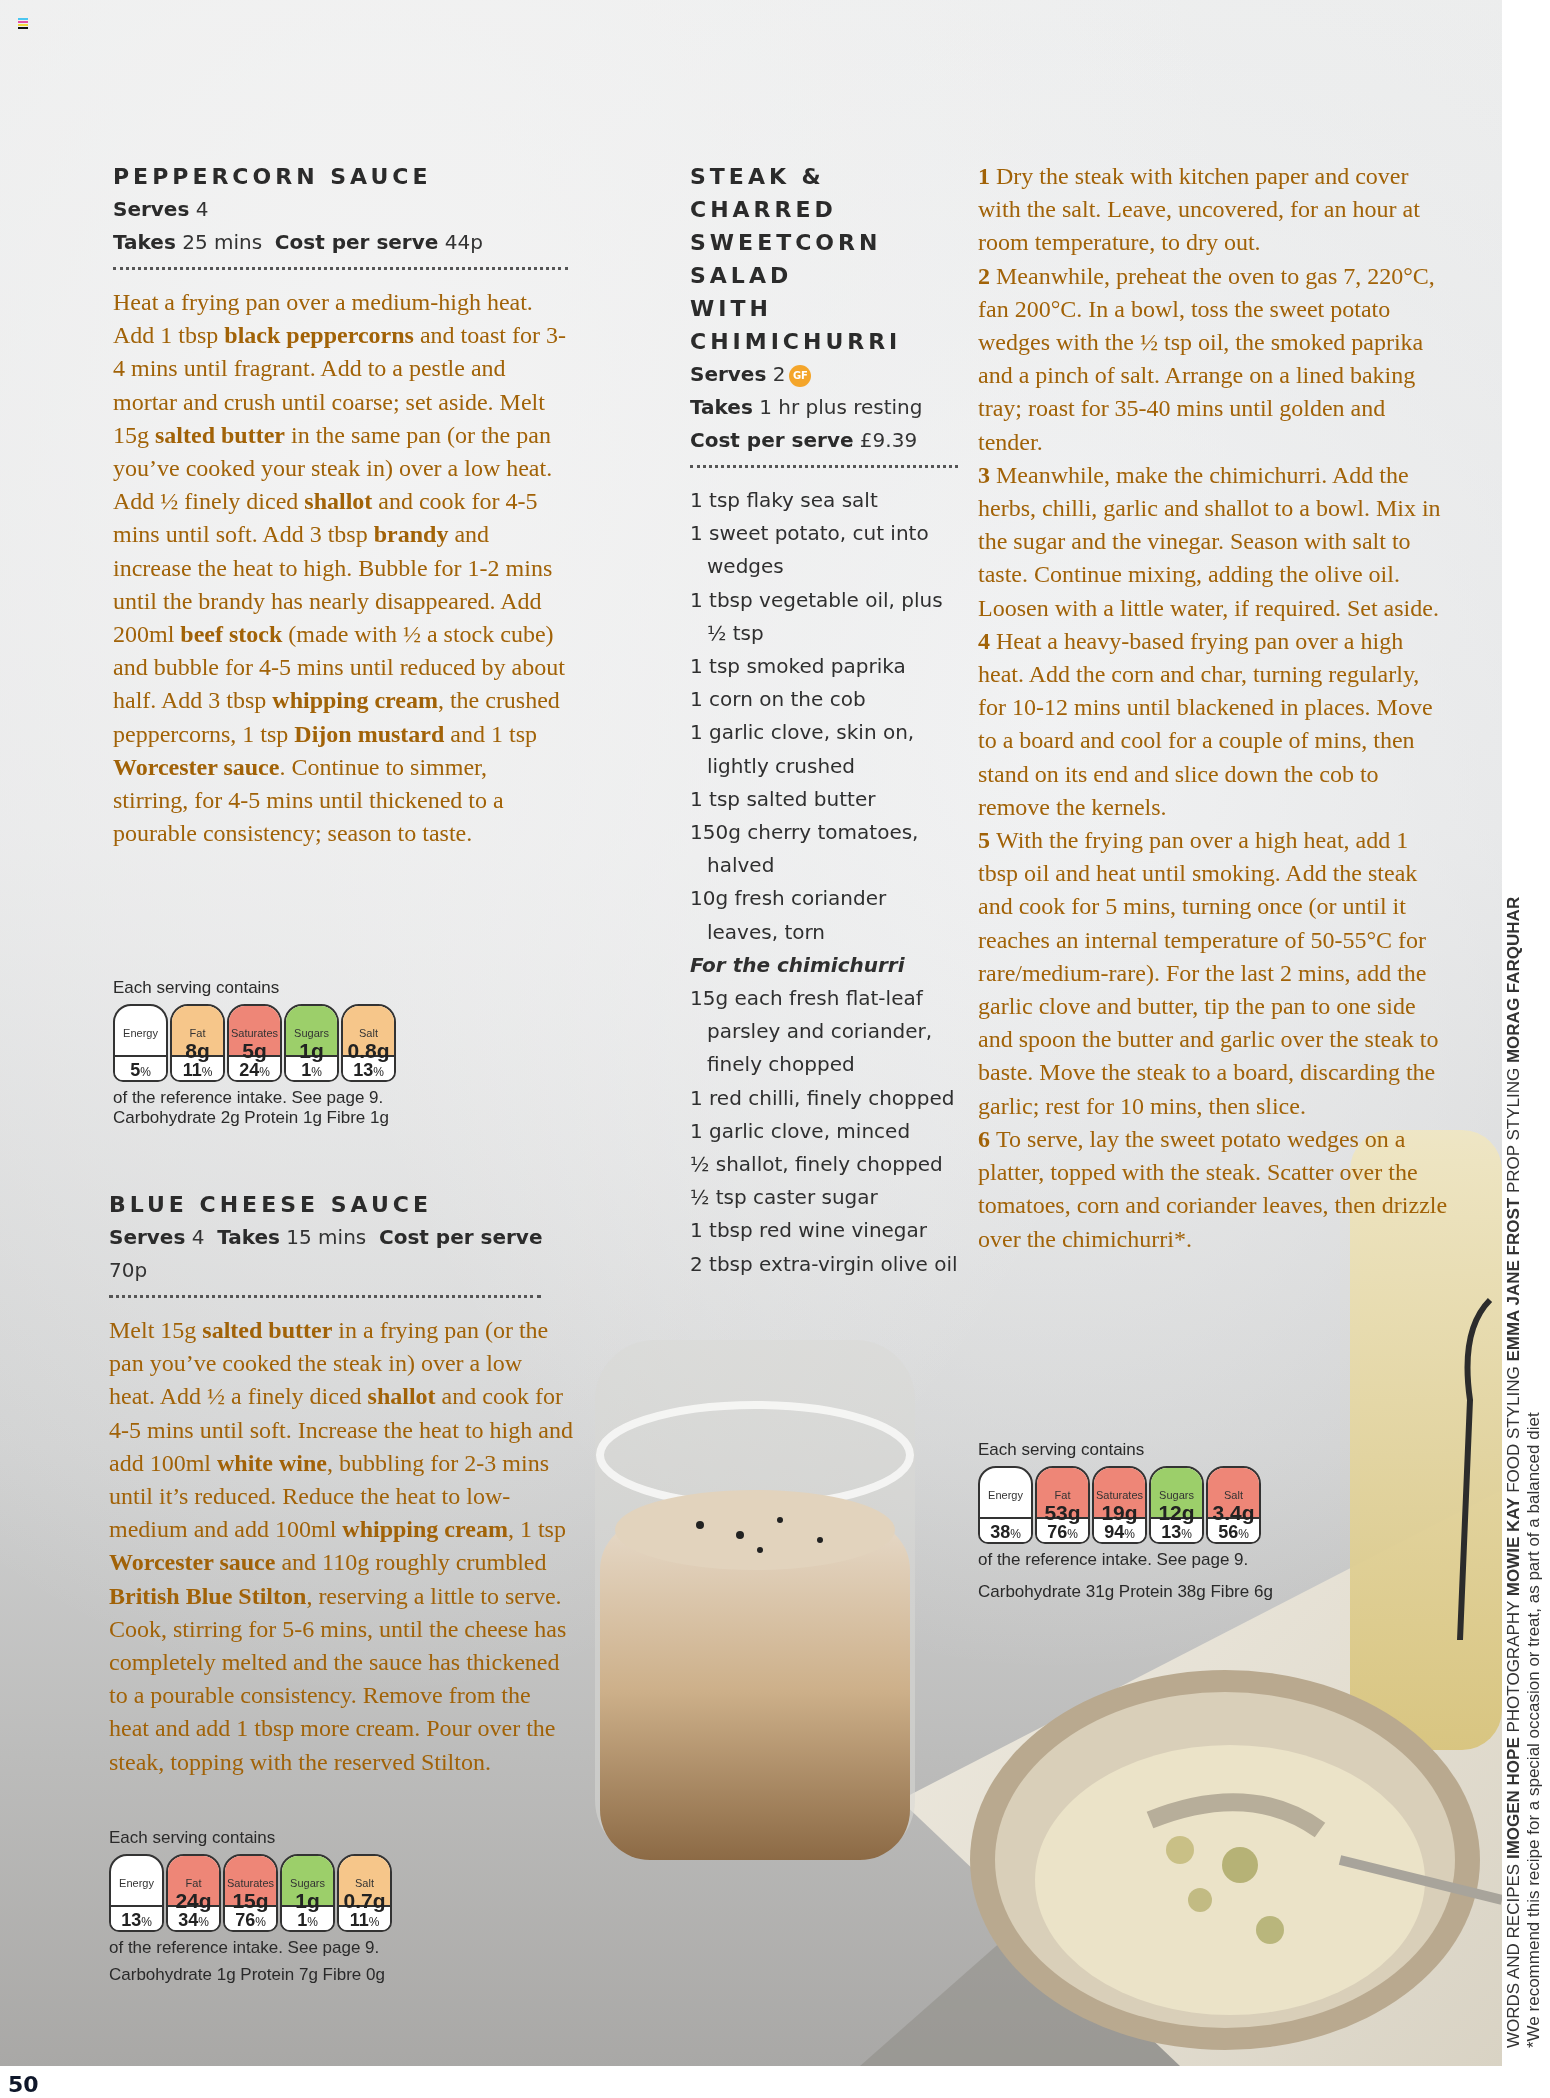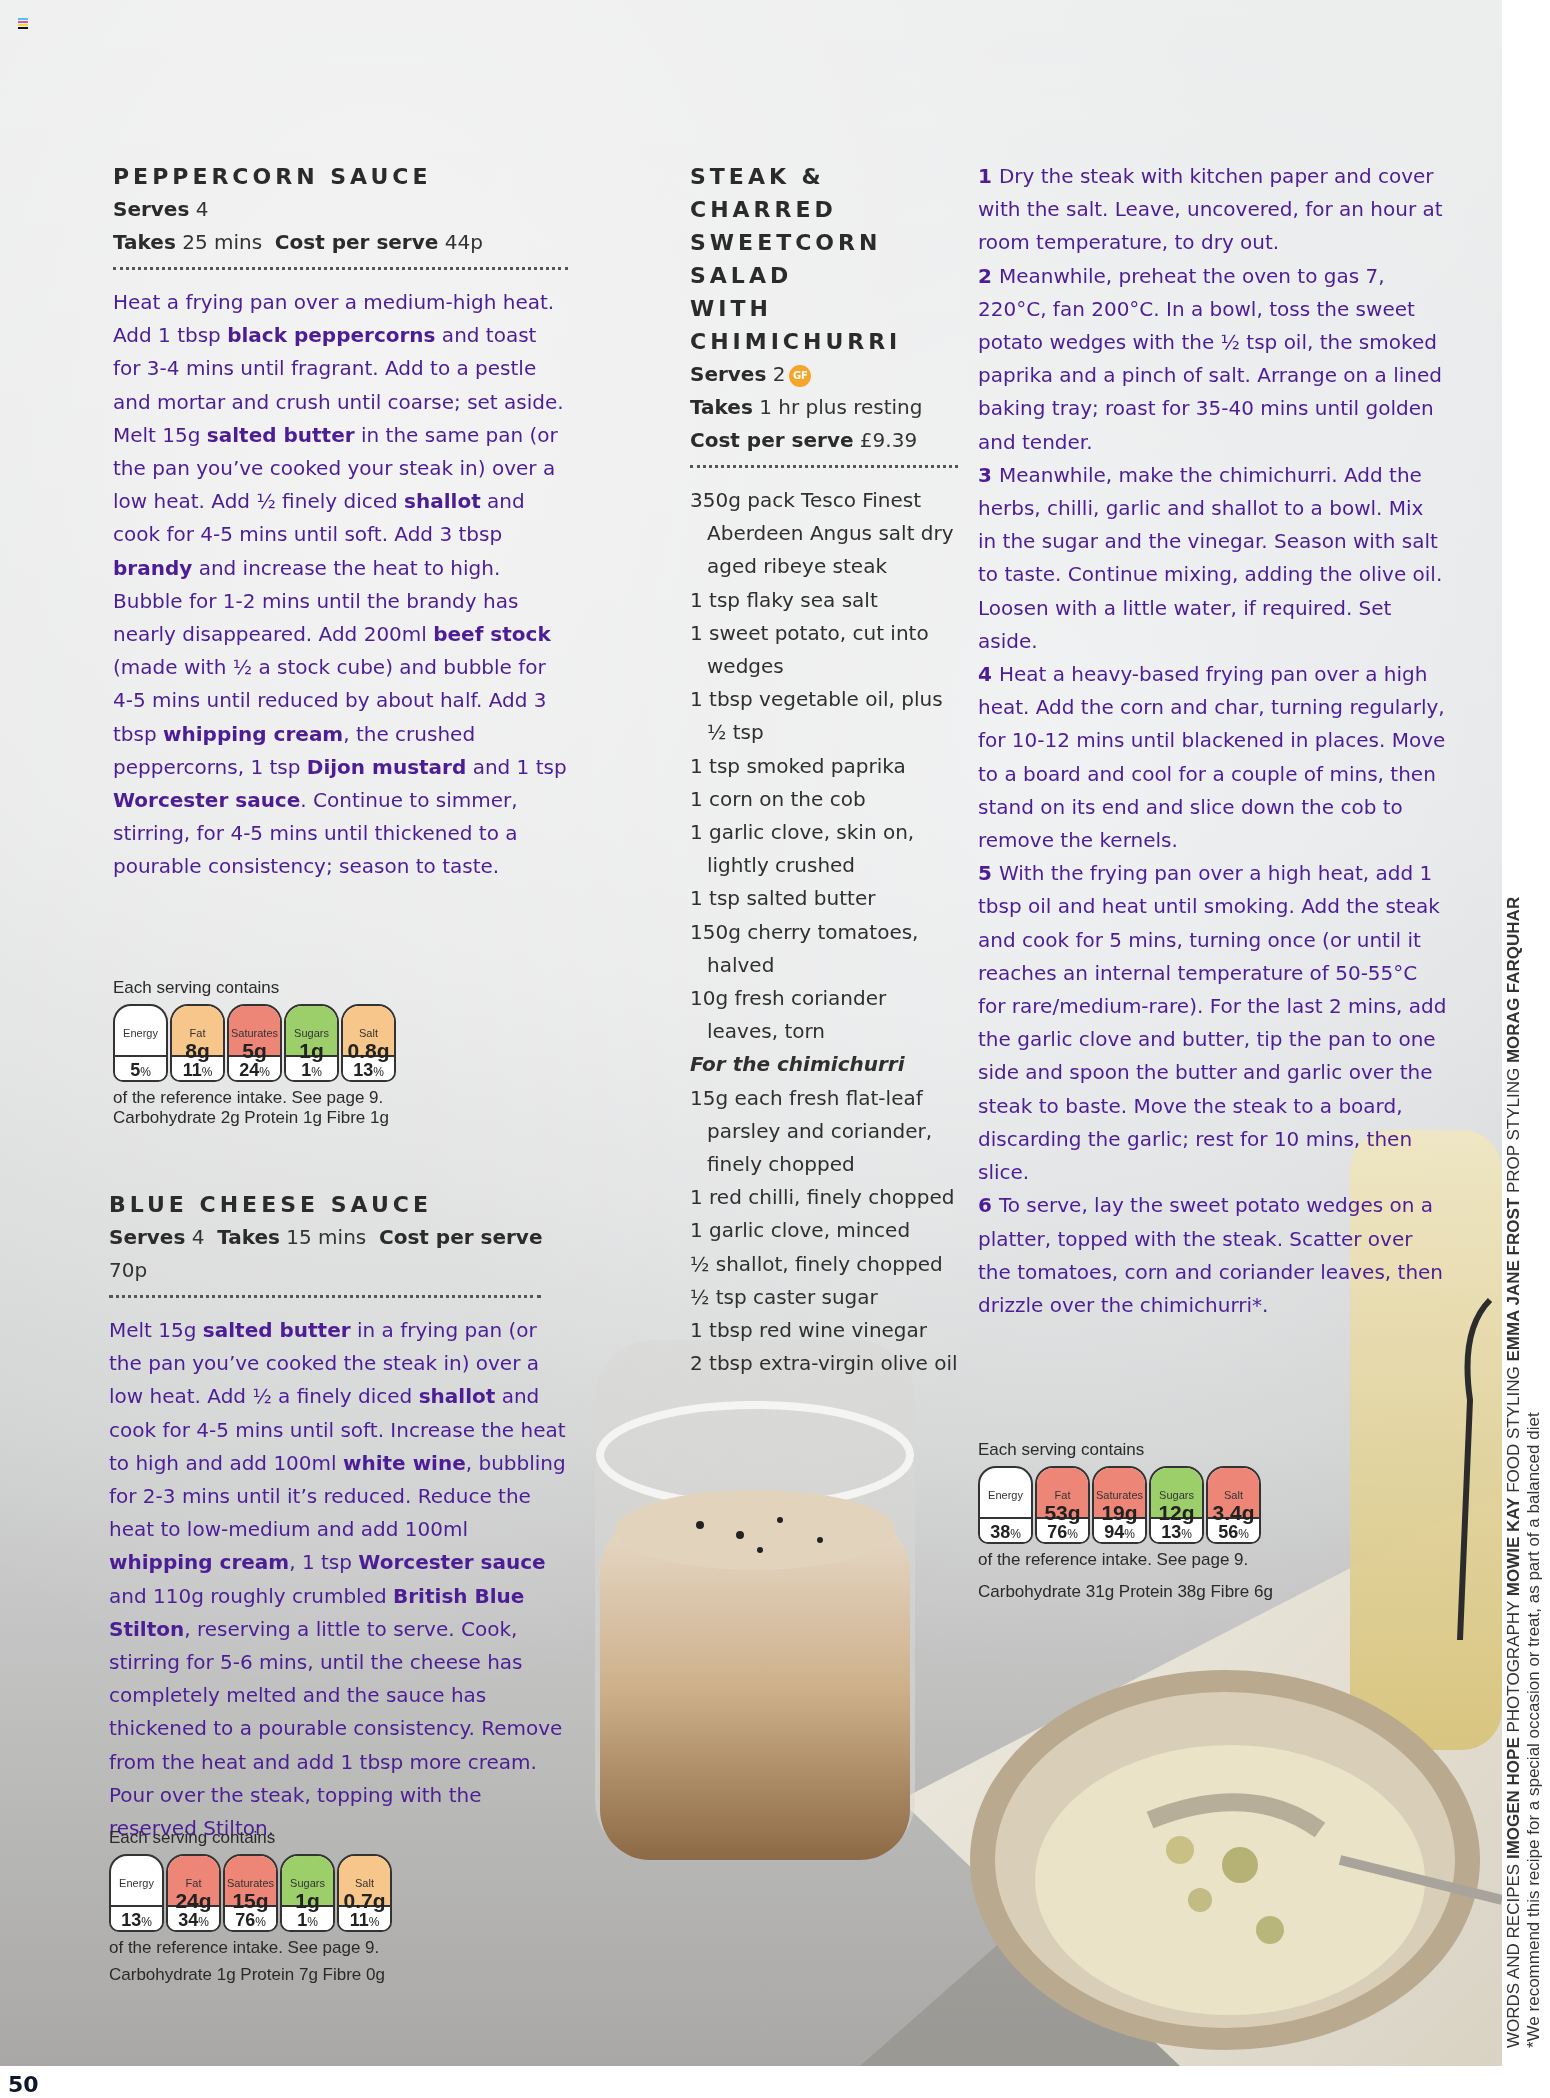--- a/index.html
+++ b/index.html
@@ -11,21 +11,21 @@
       linear-gradient(180deg,#eceded 0%,#e3e4e5 40%,#cfd0d0 70%,#a9a8a6 100%);}
   .photo{position:absolute;left:0;top:0;width:1502px;height:2066px;pointer-events:none;}
   .reg-mark{position:absolute;left:18px;top:18px;width:10px;height:9px;}
   .reg-mark span{display:block;height:2px;margin-bottom:1px;}
   .page-number{position:absolute;left:8px;top:2072px;font-size:22px;font-weight:bold;color:#0f172a;text-align:right;}
   .col{position:absolute;}
   .title{font-family:"DejaVu Sans",sans-serif;font-weight:bold;font-size:22px;letter-spacing:4px;line-height:33px;color:#2b2b2b;}
   .meta{font-size:20px;line-height:33px;color:#333;}
   .meta b{font-weight:bold;color:#2b2b2b;}
   .dots{border-bottom:3px dotted #555;height:0;margin:8px 0 16px 0;}
-  .body{font-size:20px;line-height:33.2px;color:#4c1d95;}
+  .body{font-size:24px;line-height:33.2px;color:#a16207;font-family:Liberation Serif, serif;}
   .body b{font-weight:bold;}
   .ing{font-size:20px;line-height:33.2px;color:#2f2f2f;}
   .ing .line{padding-left:17px;text-indent:-17px;}
   .ing .sub{font-style:italic;font-weight:bold;}
   .gf{display:inline-block;width:22px;height:22px;border-radius:50%;background:#f4a52a;color:#fff;font-size:10px;font-weight:bold;text-align:center;line-height:22px;vertical-align:2px;margin-left:4px;}
   .nut{position:absolute;font-family:"Liberation Sans",sans-serif;}
   .nut .head{font-size:17px;color:#2a2a2a;margin-bottom:6px;}
   .nut .row{display:flex;}
   .nut .cell{width:55px;height:78px;border:2px solid #333;border-radius:18px 18px 10px 10px;margin-right:2px;position:relative;overflow:hidden;background:#fff;box-sizing:border-box;}
   .nut .cell .top{height:49px;text-align:center;}
@@ -199,21 +199,20 @@
     <div>STEAK &amp; CHARRED</div>
     <div>SWEETCORN SALAD</div>
     <div>WITH CHIMICHURRI</div>
   </div>
   <div class="meta"><b>Serves</b> <span>2</span><span class="gf">GF</span></div>
   <div class="meta"><b>Takes</b> <span>1 hr plus resting</span></div>
   <div class="meta"><b>Cost per serve</b> <span>£9.39</span></div>
   <div class="dots"></div>
   <div class="ing">
     <div>
-        <div class="line">350g pack Tesco Finest Aberdeen Angus salt dry aged ribeye steak</div>
         <div class="line">1 tsp flaky sea salt</div>
         <div class="line">1 sweet potato, cut into wedges</div>
         <div class="line">1 tbsp vegetable oil, plus ½ tsp</div>
         <div class="line">1 tsp smoked paprika</div>
         <div class="line">1 corn on the cob</div>
         <div class="line">1 garlic clove, skin on, lightly crushed</div>
         <div class="line">1 tsp salted butter</div>
         <div class="line">150g cherry tomatoes, halved</div>
         <div class="line">10g fresh coriander leaves, torn</div>
       </div>

